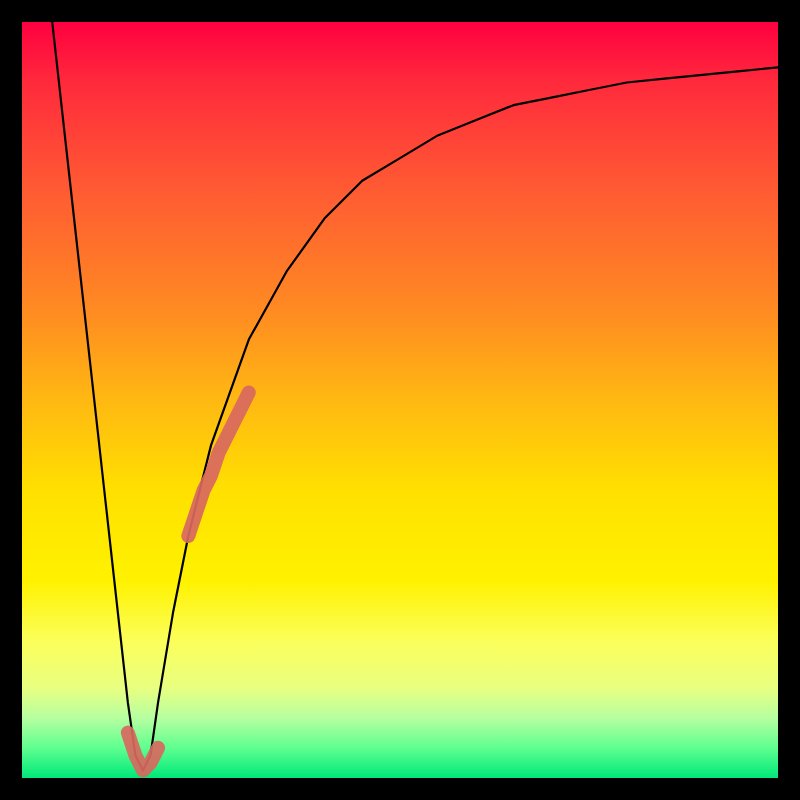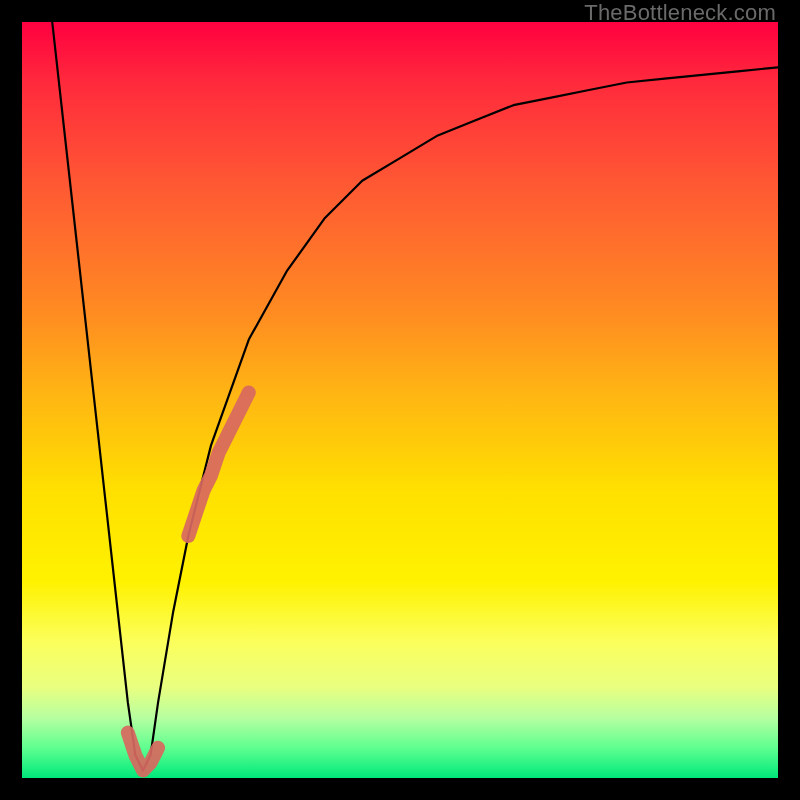--- a/index.html
+++ b/index.html
@@ -64,14 +64,13 @@
     <svg class="curve" viewBox="0 0 756 756" preserveAspectRatio="none">
       <g id="svg-plot">
           <path d="M30.24 0.00 L45.36 136.08 L60.48 272.16 L75.60 408.24 L83.16 476.28 L90.72 544.32 L98.28 612.36 L105.84 680.40 L113.40 733.32 L120.96 748.44 L128.52 733.32 L136.08 680.40 L151.20 589.68 L166.32 514.08 L189.00 423.36 L226.80 317.52 L264.60 249.48 L302.40 196.56 L340.20 158.76 L378.00 136.08 L415.80 113.40 L453.60 98.28 L491.40 83.16 L529.20 75.60 L567.00 68.04 L604.80 60.48 L642.60 56.70 L680.40 52.92 L718.20 49.14 L756.00 45.36" fill="none" stroke="#000000" stroke-width="2.2" stroke-linejoin="round" stroke-linecap="round"></path>
           <path d="M166.32 514.08 L173.88 491.40 L181.44 468.72 L189.00 453.60 L196.56 430.92 L204.12 415.80 L211.68 400.68 L219.24 385.56 L226.80 370.44" fill="none" stroke="#d86860" stroke-width="14" stroke-linecap="round" stroke-linejoin="round" opacity="0.92"></path>
           <path d="M105.84 710.64 L113.40 733.32 L120.96 748.44 L128.52 740.88 L136.08 725.76" fill="none" stroke="#d86860" stroke-width="14" stroke-linecap="round" stroke-linejoin="round" opacity="0.92"></path>
         </g>
     </svg>
 
   </div>
 
-  <div class="watermark">TheBottleneck.com</div>
 </div>
 
 </body></html>

